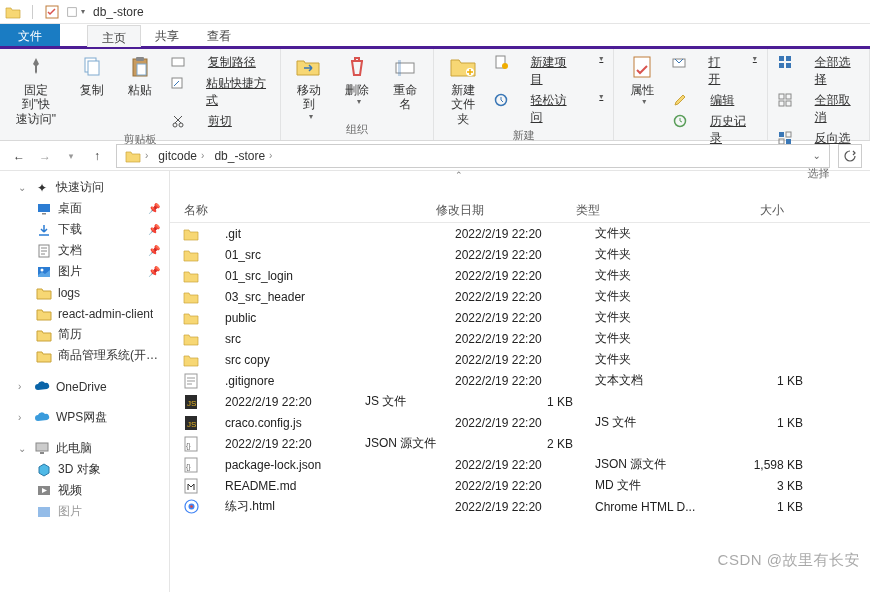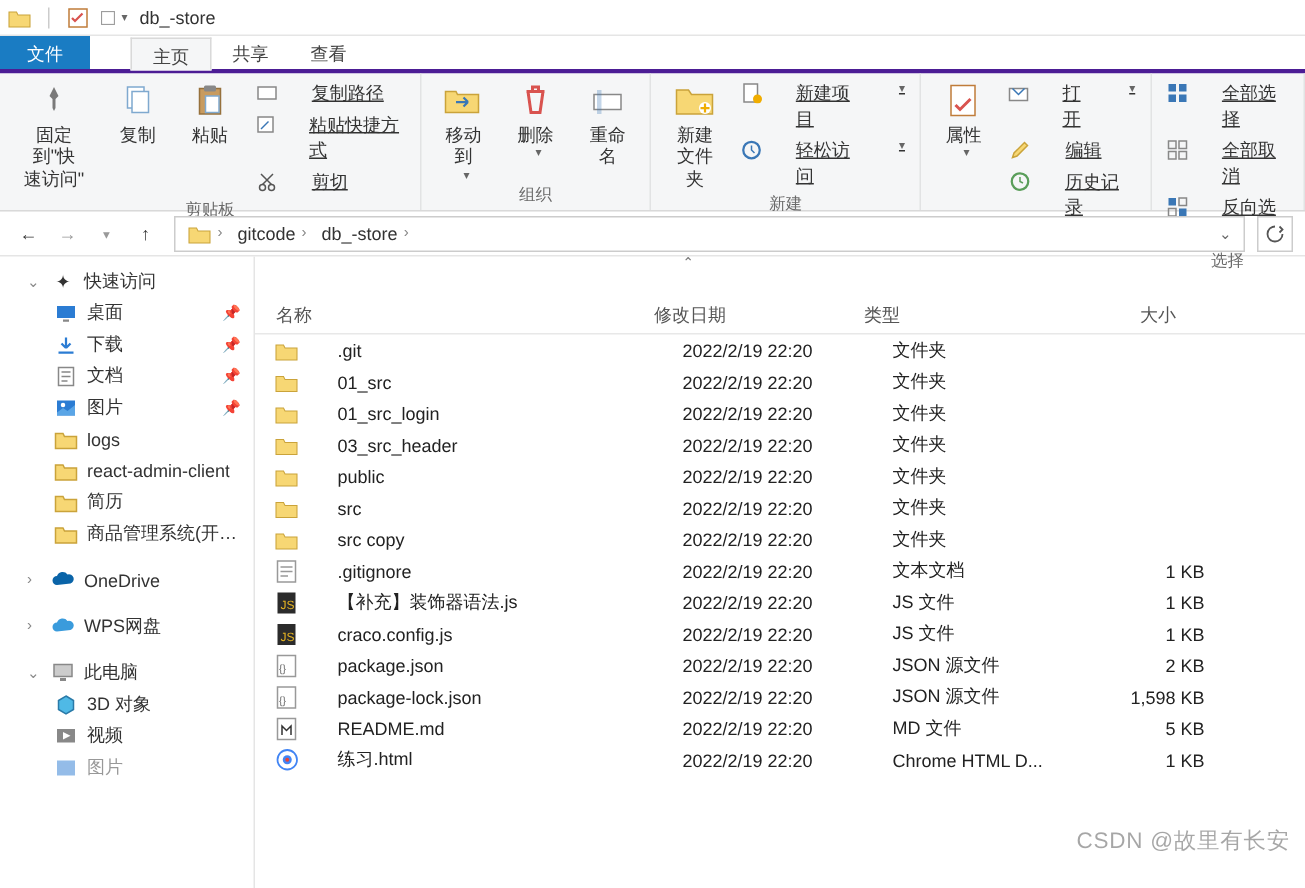--- a/index.html
+++ b/index.html
@@ -596,21 +596,20 @@
           <span class="col c-type">文本文档</span>
           <span class="col c-size">1 KB</span>
         </div>
         <div class="row">
           <span class="ficn">
             <svg width="14" height="16">
               <rect x="1" y="1" width="12" height="14" fill="#2b2b2b"></rect>
               <text x="3" y="12" font-size="8" fill="#e6b422">JS</text>
             </svg>
           </span>
-          <span class="col" style="width:230px">【补充】装饰器语法.js</span>
           <span class="col c-date">2022/2/19 22:20</span>
           <span class="col c-type">JS 文件</span>
           <span class="col c-size">1 KB</span>
         </div>
         <div class="row">
           <span class="ficn">
             <svg width="14" height="16">
               <rect x="1" y="1" width="12" height="14" fill="#2b2b2b"></rect>
               <text x="3" y="12" font-size="8" fill="#e6b422">JS</text>
             </svg>
@@ -620,21 +619,20 @@
           <span class="col c-type">JS 文件</span>
           <span class="col c-size">1 KB</span>
         </div>
         <div class="row">
           <span class="ficn">
             <svg width="14" height="16">
               <rect x="1" y="1" width="12" height="14" fill="#fff" stroke="#999"></rect>
               <text x="2" y="12" font-size="7" fill="#666">{}</text>
             </svg>
           </span>
-          <span class="col" style="width:230px">package.json</span>
           <span class="col c-date">2022/2/19 22:20</span>
           <span class="col c-type">JSON 源文件</span>
           <span class="col c-size">2 KB</span>
         </div>
         <div class="row">
           <span class="ficn">
             <svg width="14" height="16">
               <rect x="1" y="1" width="12" height="14" fill="#fff" stroke="#999"></rect>
               <text x="2" y="12" font-size="7" fill="#666">{}</text>
             </svg>
@@ -647,21 +645,21 @@
         <div class="row">
           <span class="ficn">
             <svg width="14" height="16">
               <rect x="1" y="1" width="12" height="14" fill="#fff" stroke="#999"></rect>
               <path d="M4 12V6l3 3 3-3v6" stroke="#333" fill="none" stroke-width="1"></path>
             </svg>
           </span>
           <span class="col" style="width:230px">README.md</span>
           <span class="col c-date">2022/2/19 22:20</span>
           <span class="col c-type">MD 文件</span>
-          <span class="col c-size">5 KB</span>
+          <span class="col c-size">3 KB</span>
         </div>
         <div class="row">
           <span class="ficn">
             <svg width="15" height="15" viewBox="0 0 15 15">
               <circle cx="7.5" cy="7.5" r="6.5" fill="#fff" stroke="#4285F4" stroke-width="1.2"></circle>
               <circle cx="7.5" cy="7.5" r="3" fill="#4285F4"></circle>
               <circle cx="7.5" cy="7.5" r="1.3" fill="#EA4335"></circle>
             </svg>
           </span>
           <span class="col" style="width:230px">练习.html</span>

